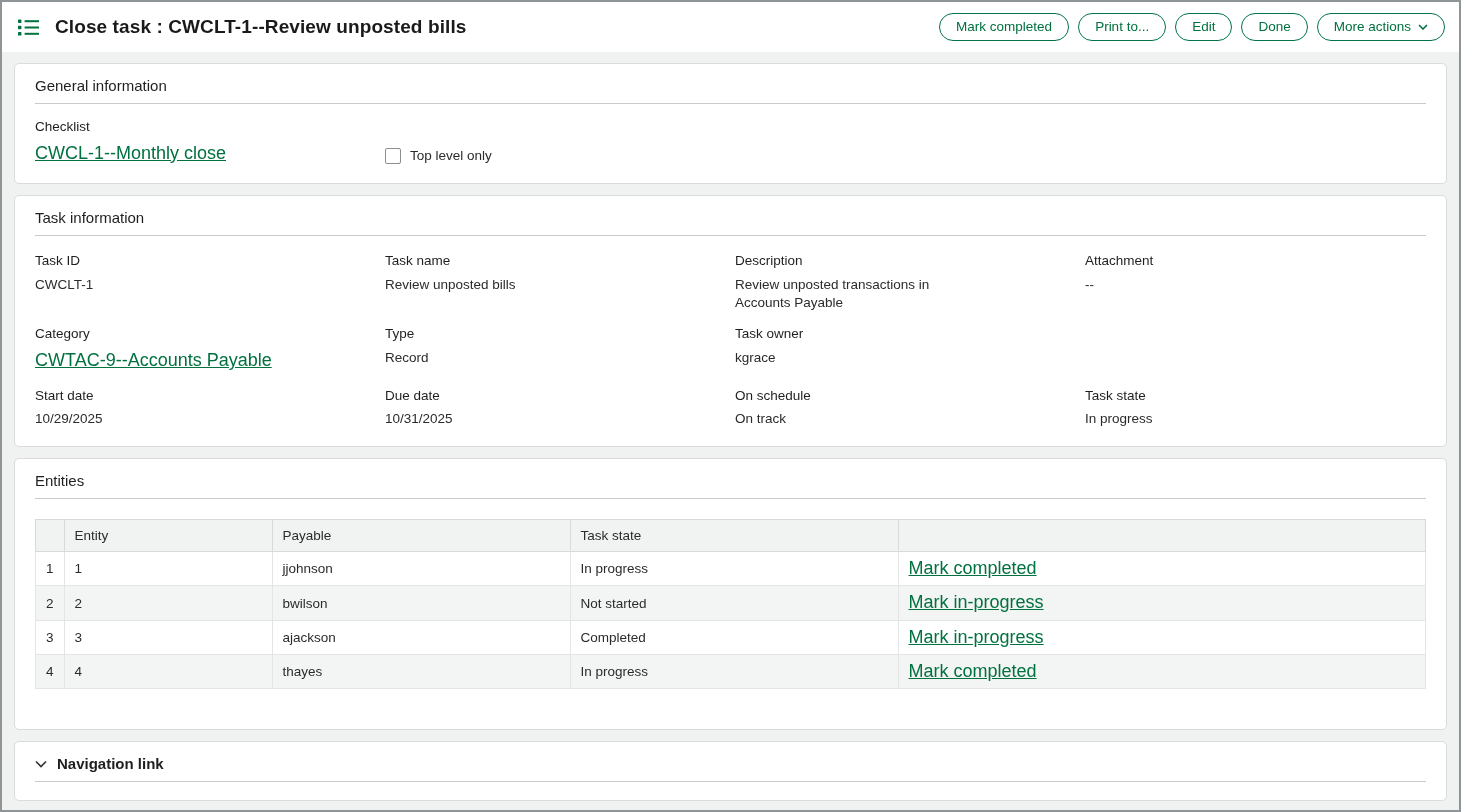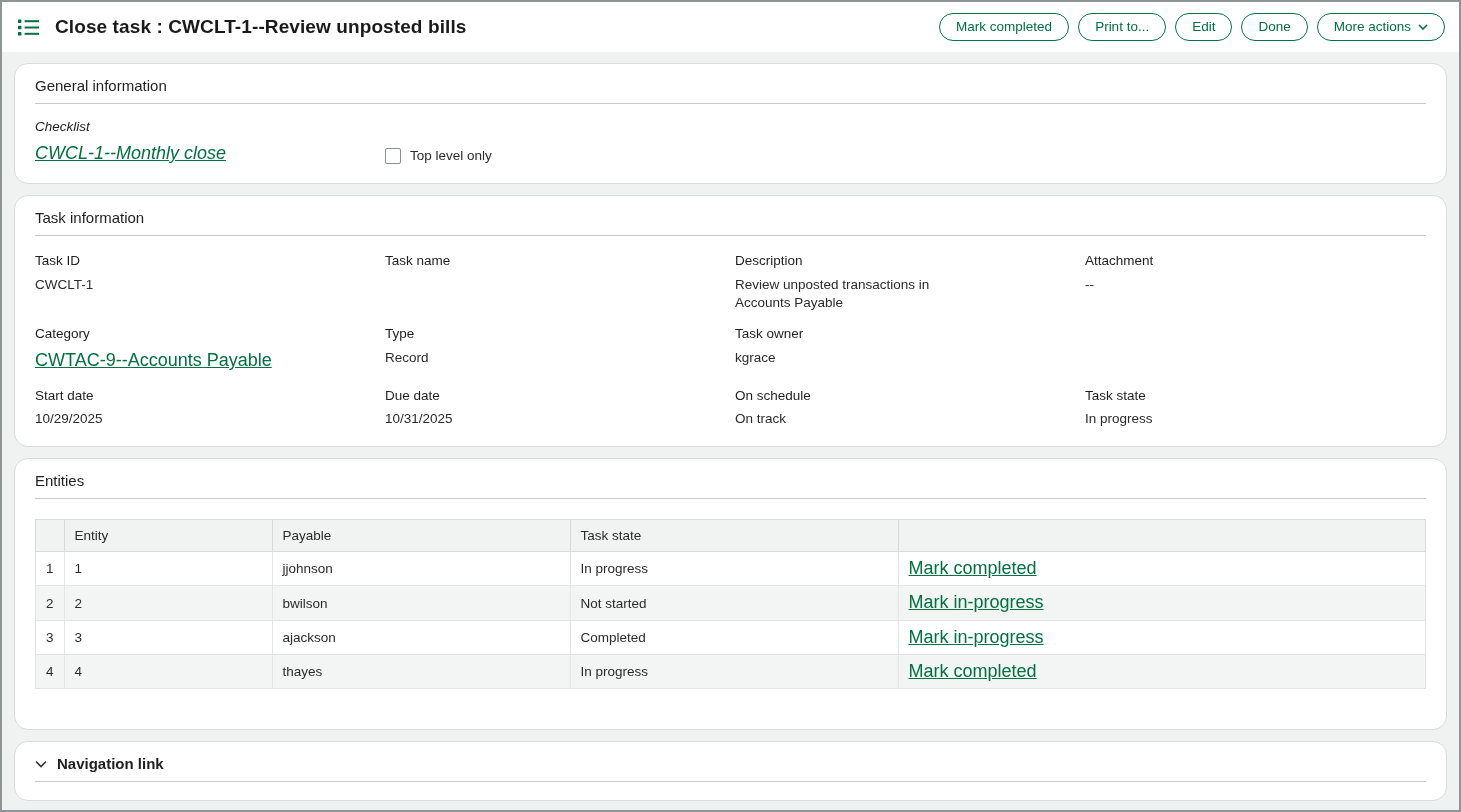--- a/index.html
+++ b/index.html
@@ -36,37 +36,37 @@
     line-height: 1.2;
     cursor: pointer;
     display: inline-flex; align-items: center; gap: 7px;
     white-space: nowrap;
   }
   
   .main { padding: 11px 12px; display: flex; flex-direction: column; gap: 11px; }
   .card {
     background: #ffffff;
     border: 1px solid #dadcdc;
-    border-radius: 14px;
+    border-radius: 5px;
     padding: 13px 20px 18px;
   }
   .section-title {
     font-size: 15px; font-weight: 400; color: #1f1f1f;
     padding-bottom: 9px;
     border-bottom: 1px solid #c9cbcb;
     display: flex; align-items: center; gap: 8px;
   }
   .field-label { font-size: 13.5px; color: #1f1f1f; line-height: 1.25; margin-bottom: 6px; }
   .field-value { font-size: 13.5px; color: #2b2b2b; line-height: 1.3; }
   a.green-link, .green-link {
     color: #00713f; font-size: 18px; text-decoration: underline; cursor: pointer; line-height: 1.3;
   }
   
   .gen-row { display: flex; margin-top: 15px; }
-  .gen-col { width: 350px; font-style: italic; }
+  .gen-col { width: 350px; }
   .checkbox-row { display: flex; gap: 9px; align-self: flex-end; margin-bottom: 1px; }
   .checkbox {
     width: 16px; height: 16px; background: #fff;
     border: 1px solid #8a8f90; border-radius: 2px; cursor: pointer; display: inline-block;
   }
   .checkbox-label { font-size: 13.5px; color: #2b2b2b; }
   
   .task-grid {
     display: grid;
     grid-template-columns: 350px 350px 350px 1fr;
@@ -158,20 +158,21 @@
     <div class="card">
       <div class="section-title">Task information</div>
       <div class="task-grid">
 
         <div>
           <div class="field-label">Task ID</div>
           <div class="field-value">CWCLT-1</div>
         </div>
         <div>
           <div class="field-label">Task name</div>
+          <div class="field-value">Review unposted bills</div>
         </div>
         <div>
           <div class="field-label">Description</div>
           <div class="field-value desc-value">Review unposted transactions in Accounts Payable</div>
         </div>
         <div>
           <div class="field-label">Attachment</div>
           <div class="field-value">--</div>
         </div>
 

